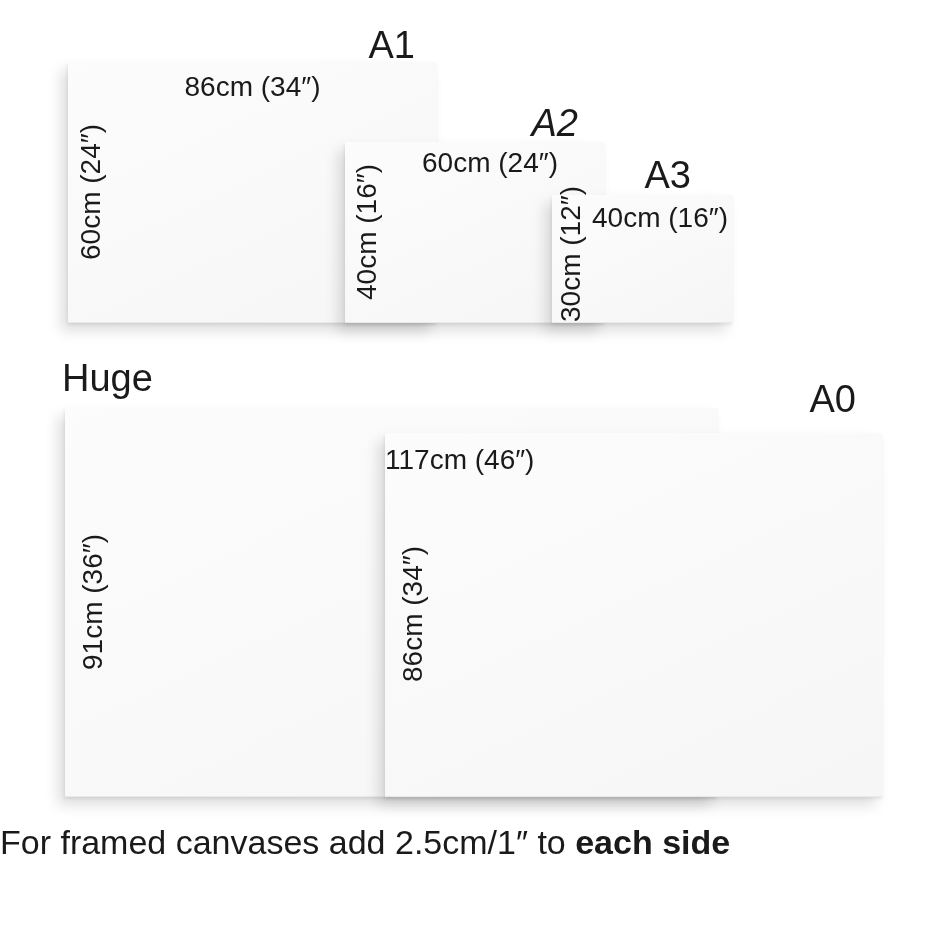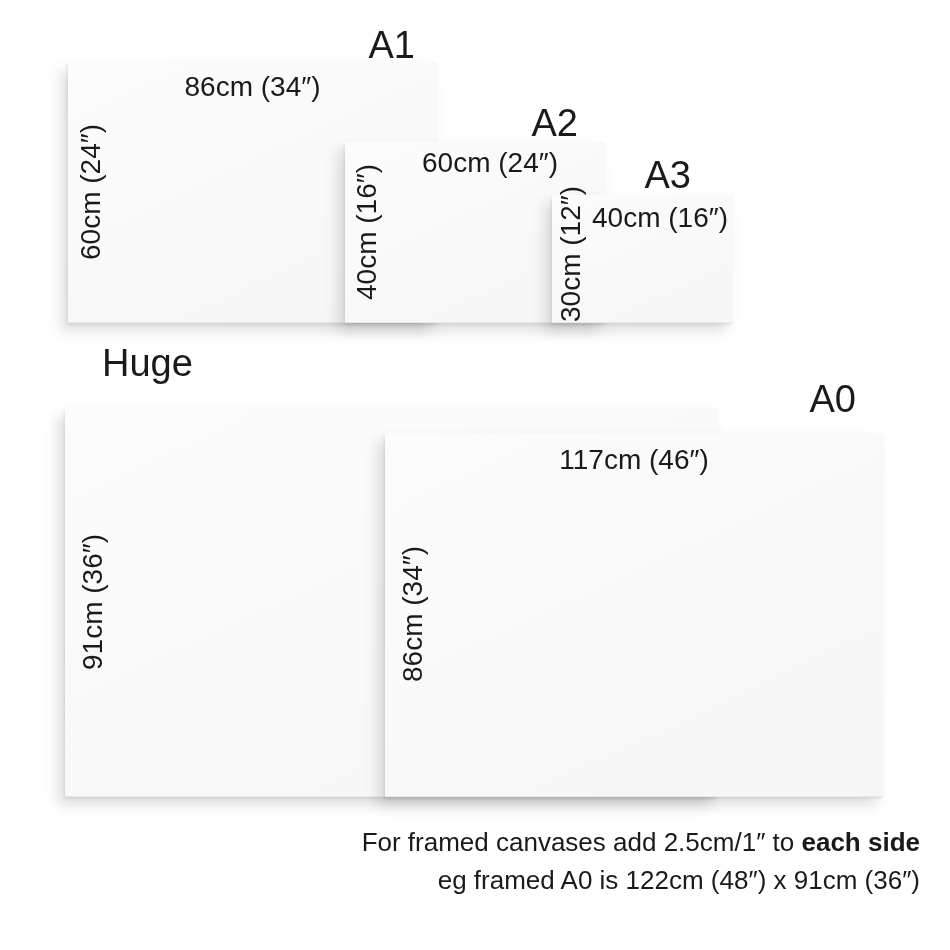--- a/index.html
+++ b/index.html
@@ -32,23 +32,23 @@
 
   
   .tag {
     position: absolute;
     font-size: 38px;
     line-height: 1;
     z-index: 4;
     white-space: nowrap;
   }
   #tag-a1   { right: 505px; top: 26px;  }
-  #tag-a2   { right: 342px; top: 104px; }
+  #tag-a2   { right: 342px; top: 104px; font-style: italic; }
   #tag-a3   { right: 229px; top: 156px; }
-  #tag-huge { left: 62px;   top: 344px; margin-left: 40px; }
+  #tag-huge { left: 62px;   top: 359px; }
   #tag-a0   { right: 64px;  top: 380px; }
 
   
   .dim-h {
     position: absolute;
     font-size: 28px;
     line-height: 1;
     white-space: nowrap;
   }
   .dim-v {
@@ -63,31 +63,31 @@
     text-align: center;
   }
   #sheet-a1 .dim-h   { left: 0; right: 0; top: 11px; text-align: center; }
   #sheet-a1 .dim-v   { left: 9px; }
   #sheet-a2 .dim-h   { left: 30px; right: 0; top: 7px; text-align: center; }
   #sheet-a2 .dim-v   { left: 8px; }
   #sheet-a3 .dim-h   { right: 5px; top: 9px; }
   #sheet-a3 .dim-v   { left: 5px; }
   #sheet-huge .dim-h { left: 0; width: 322px; top: 11px; text-align: center; }
   #sheet-huge .dim-v { left: 14px; }
-  #sheet-a0 .dim-h   { left: 0; right: 0; top: 13px; text-align: center; }
+  #sheet-a0 .dim-h   { left: 0; right: 0; top: 13px; text-align: left; }
   #sheet-a0 .dim-v   { left: 14px; }
 
   
   .footer {
     position: absolute;
     left: 0;
     right: 0;
     top: 823px;
-    text-align: right;
-    font-size: 26px;
+    text-align: left;
+    font-size: 34px;
     line-height: 38px;
     z-index: 5;
   }
   .footer p { margin: 0; }
   .footer strong { font-weight: 700; }
 </style>
 </head>
 <body>
 
 <div class="stage">
@@ -116,16 +116,15 @@
   </div>
 
   <div class="tag" id="tag-a0">A0</div>
   <div class="sheet" id="sheet-a0">
     <div class="dim-h">117cm (46″)</div>
     <div class="dim-v">86cm (34″)</div>
   </div>
 
   <div class="footer">
     <p><span>For framed canvases add 2.5cm/1″ to </span><strong>each side</strong></p>
-    <p>eg framed A0 is 122cm (48″) x 91cm (36″)</p>
   </div>
 
 </div>
 
 </body></html>

